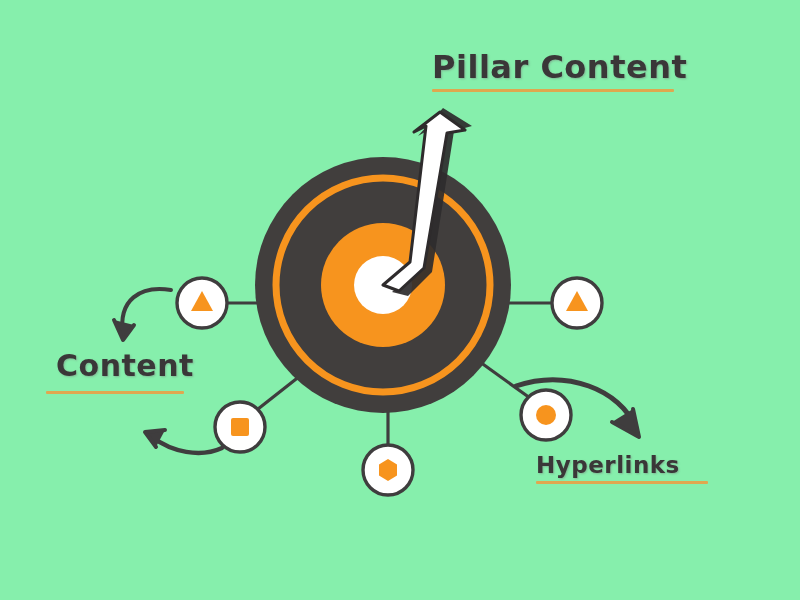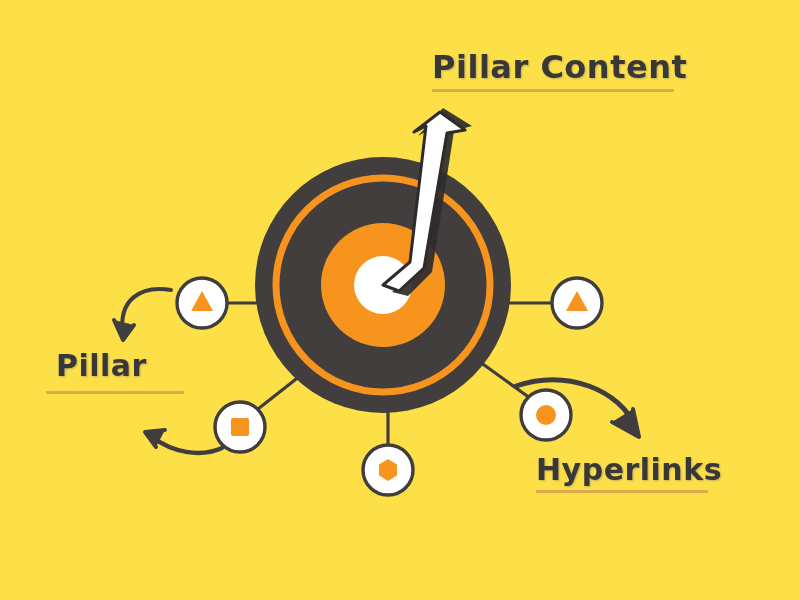--- a/index.html
+++ b/index.html
@@ -56,28 +56,28 @@
     line-height: 1.45;
     text-align: left;
   }
   #label-cluster .line-1 { display: block; padding-left: 10px; }
   #label-cluster .line-2 { display: block; }
   #label-cluster .underline-rule { width: 138px; }
 
   #label-hyperlinks {
     left: 536px;
     top: 452px;
-    font-size: 30px;
+    font-size: 23px;
   }
   #label-hyperlinks .underline-rule { width: 172px; }
 </style>
 </head>
 <body>
 
-<div id="stage" style="background: #fde047;">
+<div id="stage" style="background: #86efac;">
 
   <svg id="diagram-svg" viewBox="0 0 800 600">
 
     <g stroke="#3f3d3e" stroke-width="3.2" fill="none" stroke-linecap="round">
       <line x1="228" y1="303" x2="300" y2="303"></line>
       <line x1="551" y1="303" x2="480" y2="303"></line>
       <line x1="258" y1="409" x2="305" y2="372"></line>
       <line x1="388" y1="444" x2="388" y2="400"></line>
       <line x1="530" y1="398" x2="480" y2="362"></line>
     </g>
@@ -162,21 +162,21 @@
 
     </g>
   </svg>
 
   <div class="label" id="label-pillar" style="color: rgb(58, 55, 56);">
     <span>Pillar Content</span>
     <span class="underline-rule" style="background: rgb(223, 168, 79);"></span>
   </div>
 
   <div class="label" id="label-cluster" style="color: rgb(58, 55, 56);">
-    <span class="line-1">Pillar</span>
+    <span class="line-1">Content</span>
     <span class="underline-rule" style="background: rgb(223, 168, 79);"></span>
   </div>
 
   <div class="label" id="label-hyperlinks" style="color: rgb(58, 55, 56);">
     <span>Hyperlinks</span>
     <span class="underline-rule" style="background: rgb(223, 168, 79);"></span>
   </div>
 
 </div>
 

